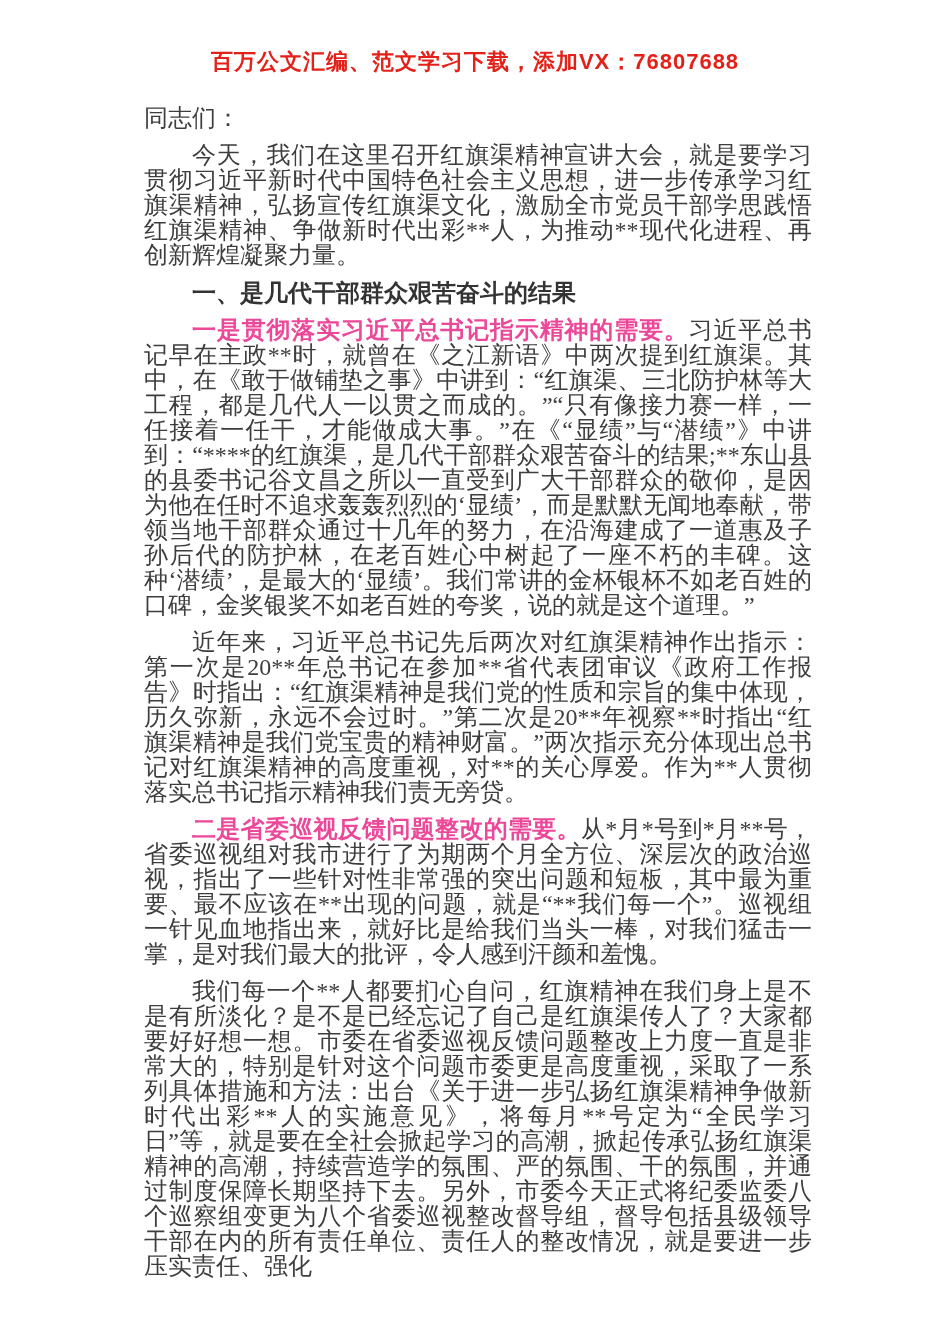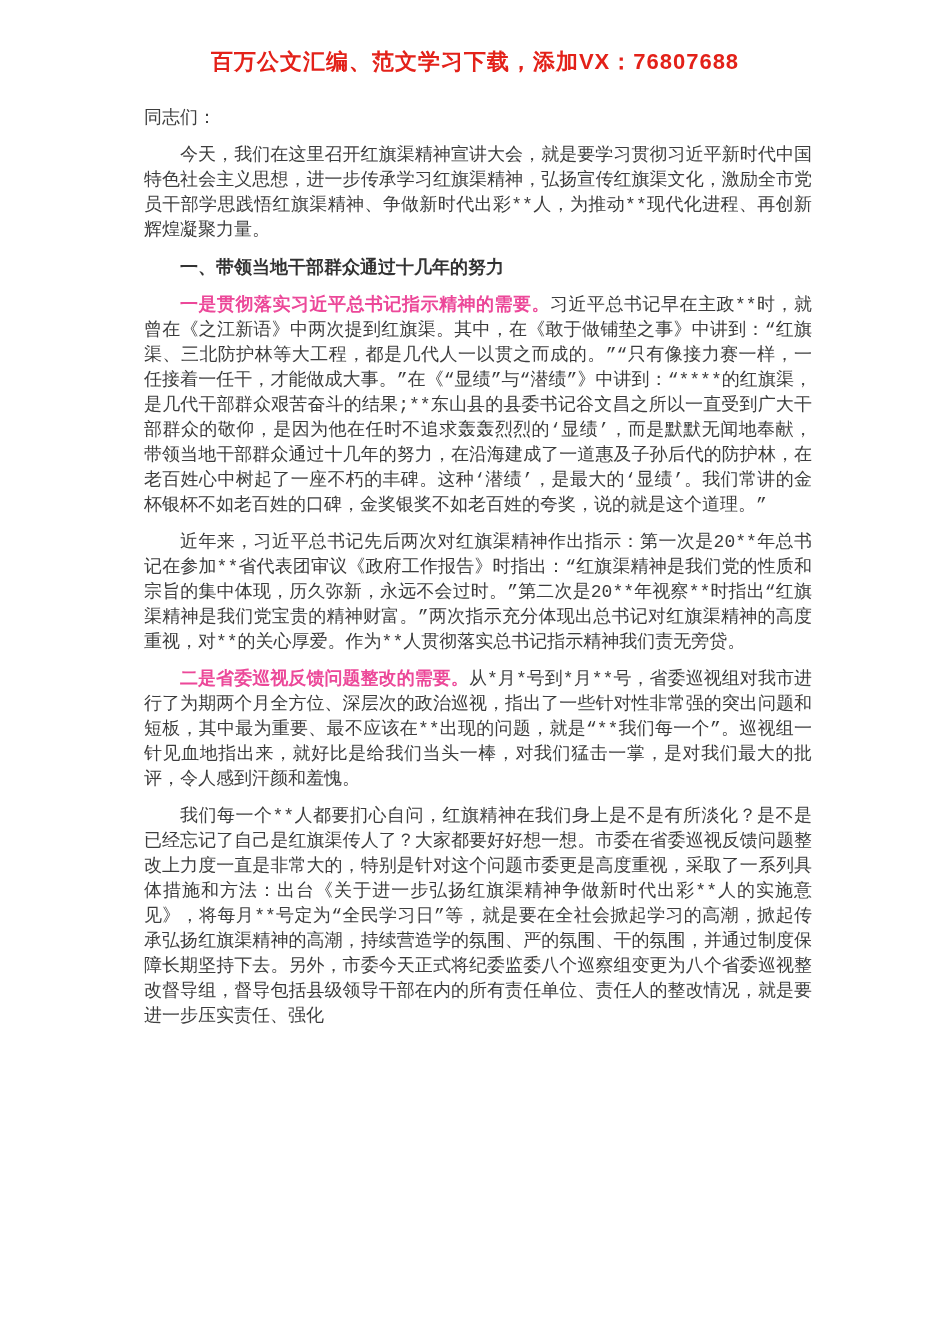--- a/index.html
+++ b/index.html
@@ -23,23 +23,22 @@
     font-size: 22px;
     line-height: 26px;
     letter-spacing: 1px;
     color: #e32119;
   }
   .content {
     margin-left: 144px;
     margin-top: 31px;
     width: 668px;
     color: #3d3d3d;
-    font-size: 18px;
+    font-size: 24px;
     line-height: 25px;
-    font-family: Liberation Mono, monospace;
   }
   .salutation {
     margin: 0 0 12px 0;
   }
   .para {
     margin: 12px 0;
     text-indent: 2em;
     text-align: justify;
   }
   .heading {
@@ -59,21 +58,21 @@
 <div class="page">
 
   <div class="promo-banner">百万公文汇编、范文学习下载，添加VX：76807688</div>
 
   <div class="content">
 
     <p class="salutation">同志们：</p>
 
     <p class="para">今天，我们在这里召开红旗渠精神宣讲大会，就是要学习贯彻习近平新时代中国特色社会主义思想，进一步传承学习红旗渠精神，弘扬宣传红旗渠文化，激励全市党员干部学思践悟红旗渠精神、争做新时代出彩**人，为推动**现代化进程、再创新辉煌凝聚力量。</p>
 
-    <p class="heading">一、带领当地干部群众通过十几年的努力</p>
+    <p class="heading">一、是几代干部群众艰苦奋斗的结果</p>
 
     <p class="para"><span class="lead">一是贯彻落实习近平总书记指示精神的需要。</span><span>习近平总书记早在主政**时，就曾在《之江新语》中两次提到红旗渠。其中，在《敢于做铺垫之事》中讲到：“红旗渠、三北防护林等大工程，都是几代人一以贯之而成的。”“只有像接力赛一样，一任接着一任干，才能做成大事。”在《“显绩”与“潜绩”》中讲到：“****的红旗渠，是几代干部群众艰苦奋斗的结果;**东山县的县委书记谷文昌之所以一直受到广大干部群众的敬仰，是因为他在任时不追求轰轰烈烈的‘显绩’，而是默默无闻地奉献，带领当地干部群众通过十几年的努力，在沿海建成了一道惠及子孙后代的防护林，在老百姓心中树起了一座不朽的丰碑。这种‘潜绩’，是最大的‘显绩’。我们常讲的金杯银杯不如老百姓的口碑，金奖银奖不如老百姓的夸奖，说的就是这个道理。”</span></p>
 
     <p class="para">近年来，习近平总书记先后两次对红旗渠精神作出指示：第一次是20**年总书记在参加**省代表团审议《政府工作报告》时指出：“红旗渠精神是我们党的性质和宗旨的集中体现，历久弥新，永远不会过时。”第二次是20**年视察**时指出“红旗渠精神是我们党宝贵的精神财富。”两次指示充分体现出总书记对红旗渠精神的高度重视，对**的关心厚爱。作为**人贯彻落实总书记指示精神我们责无旁贷。</p>
 
     <p class="para"><span class="lead">二是省委巡视反馈问题整改的需要。</span><span>从*月*号到*月**号，省委巡视组对我市进行了为期两个月全方位、深层次的政治巡视，指出了一些针对性非常强的突出问题和短板，其中最为重要、最不应该在**出现的问题，就是“**我们每一个”。巡视组一针见血地指出来，就好比是给我们当头一棒，对我们猛击一掌，是对我们最大的批评，令人感到汗颜和羞愧。</span></p>
 
     <p class="para">我们每一个**人都要扪心自问，红旗精神在我们身上是不是有所淡化？是不是已经忘记了自己是红旗渠传人了？大家都要好好想一想。市委在省委巡视反馈问题整改上力度一直是非常大的，特别是针对这个问题市委更是高度重视，采取了一系列具体措施和方法：出台《关于进一步弘扬红旗渠精神争做新时代出彩**人的实施意见》，将每月**号定为“全民学习日”等，就是要在全社会掀起学习的高潮，掀起传承弘扬红旗渠精神的高潮，持续营造学的氛围、严的氛围、干的氛围，并通过制度保障长期坚持下去。另外，市委今天正式将纪委监委八个巡察组变更为八个省委巡视整改督导组，督导包括县级领导干部在内的所有责任单位、责任人的整改情况，就是要进一步压实责任、强化</p>
 
   </div>

